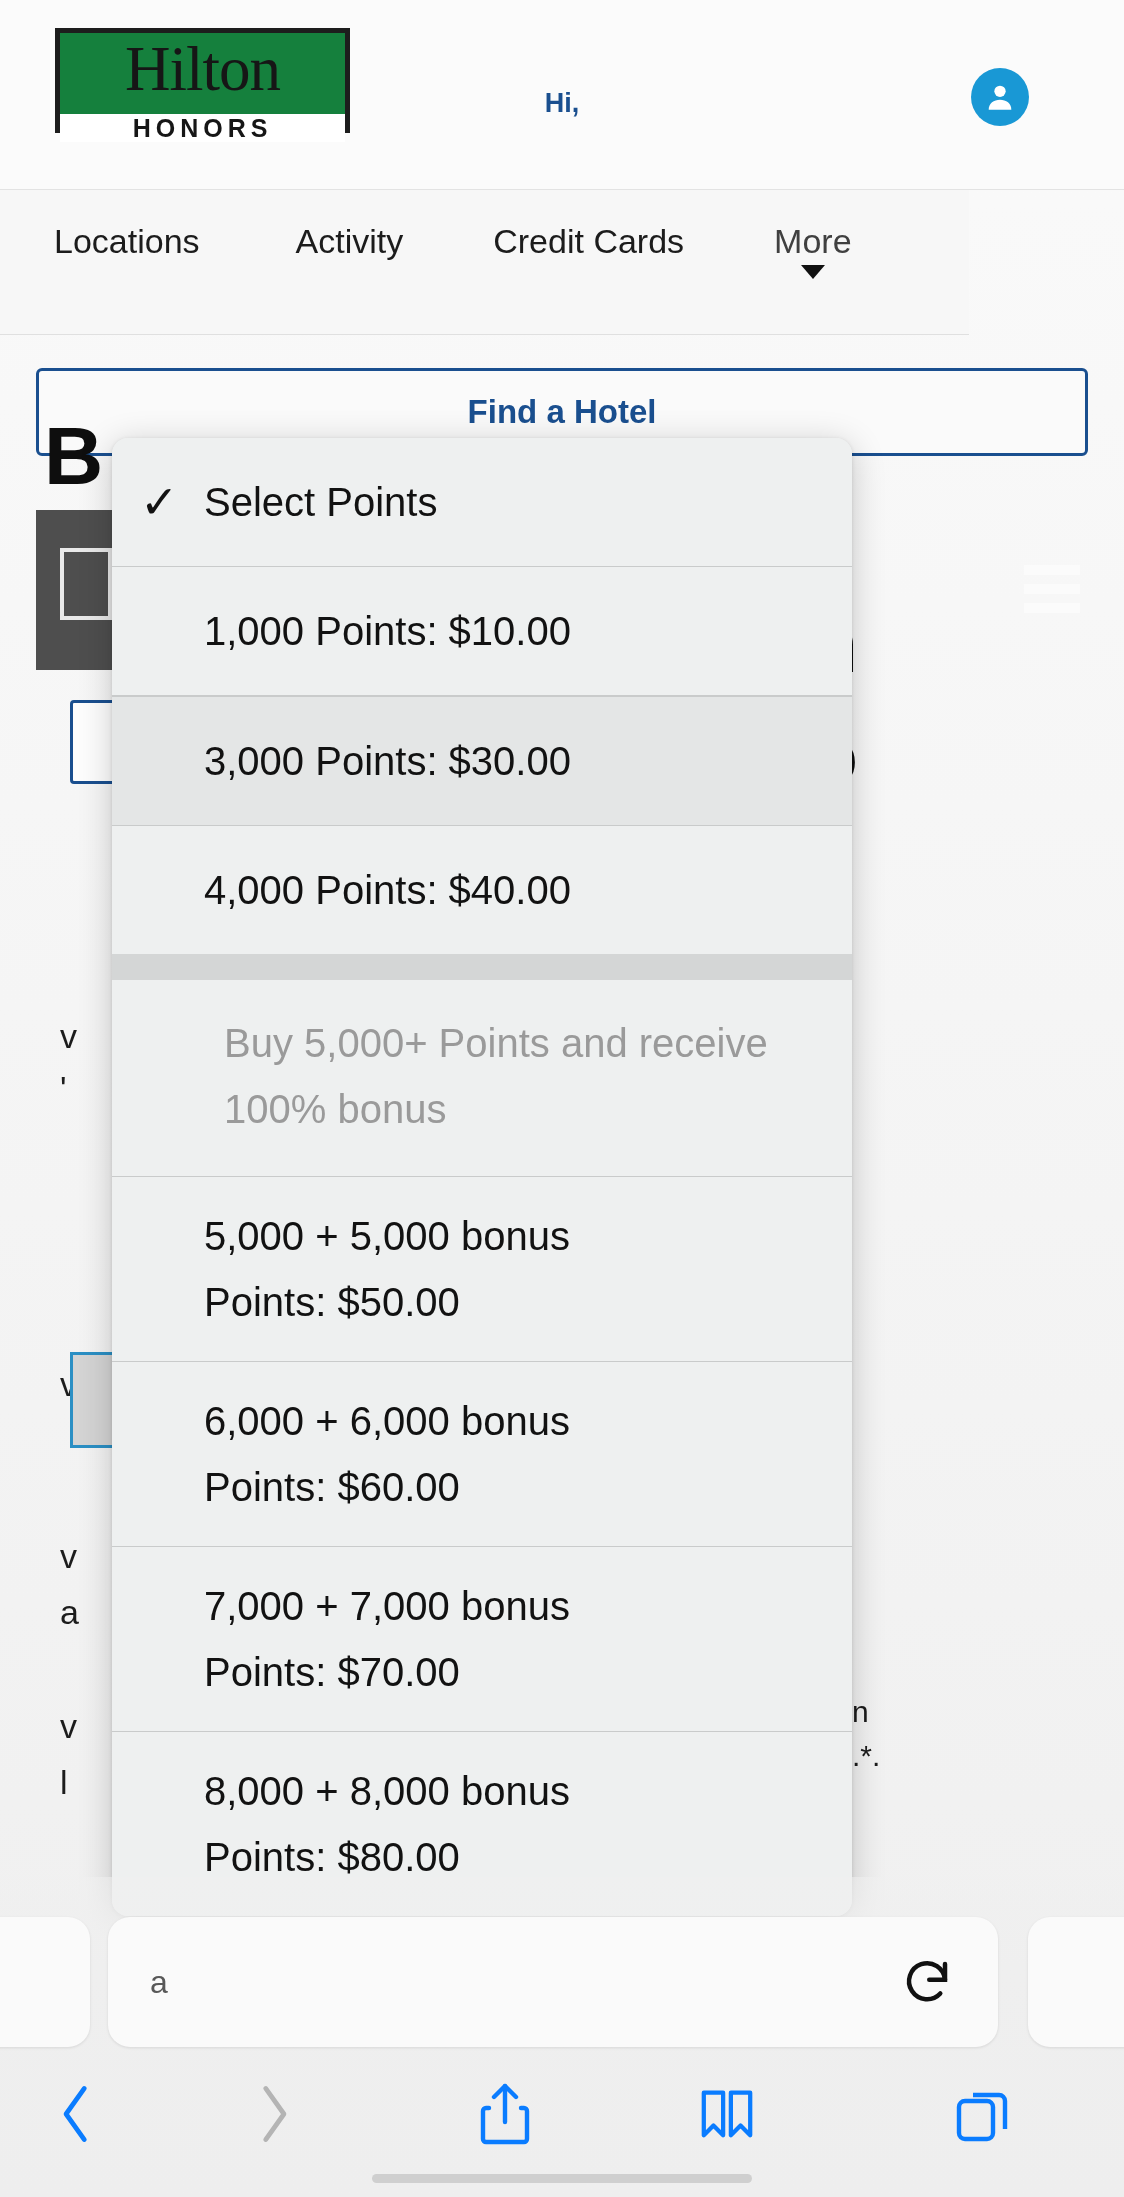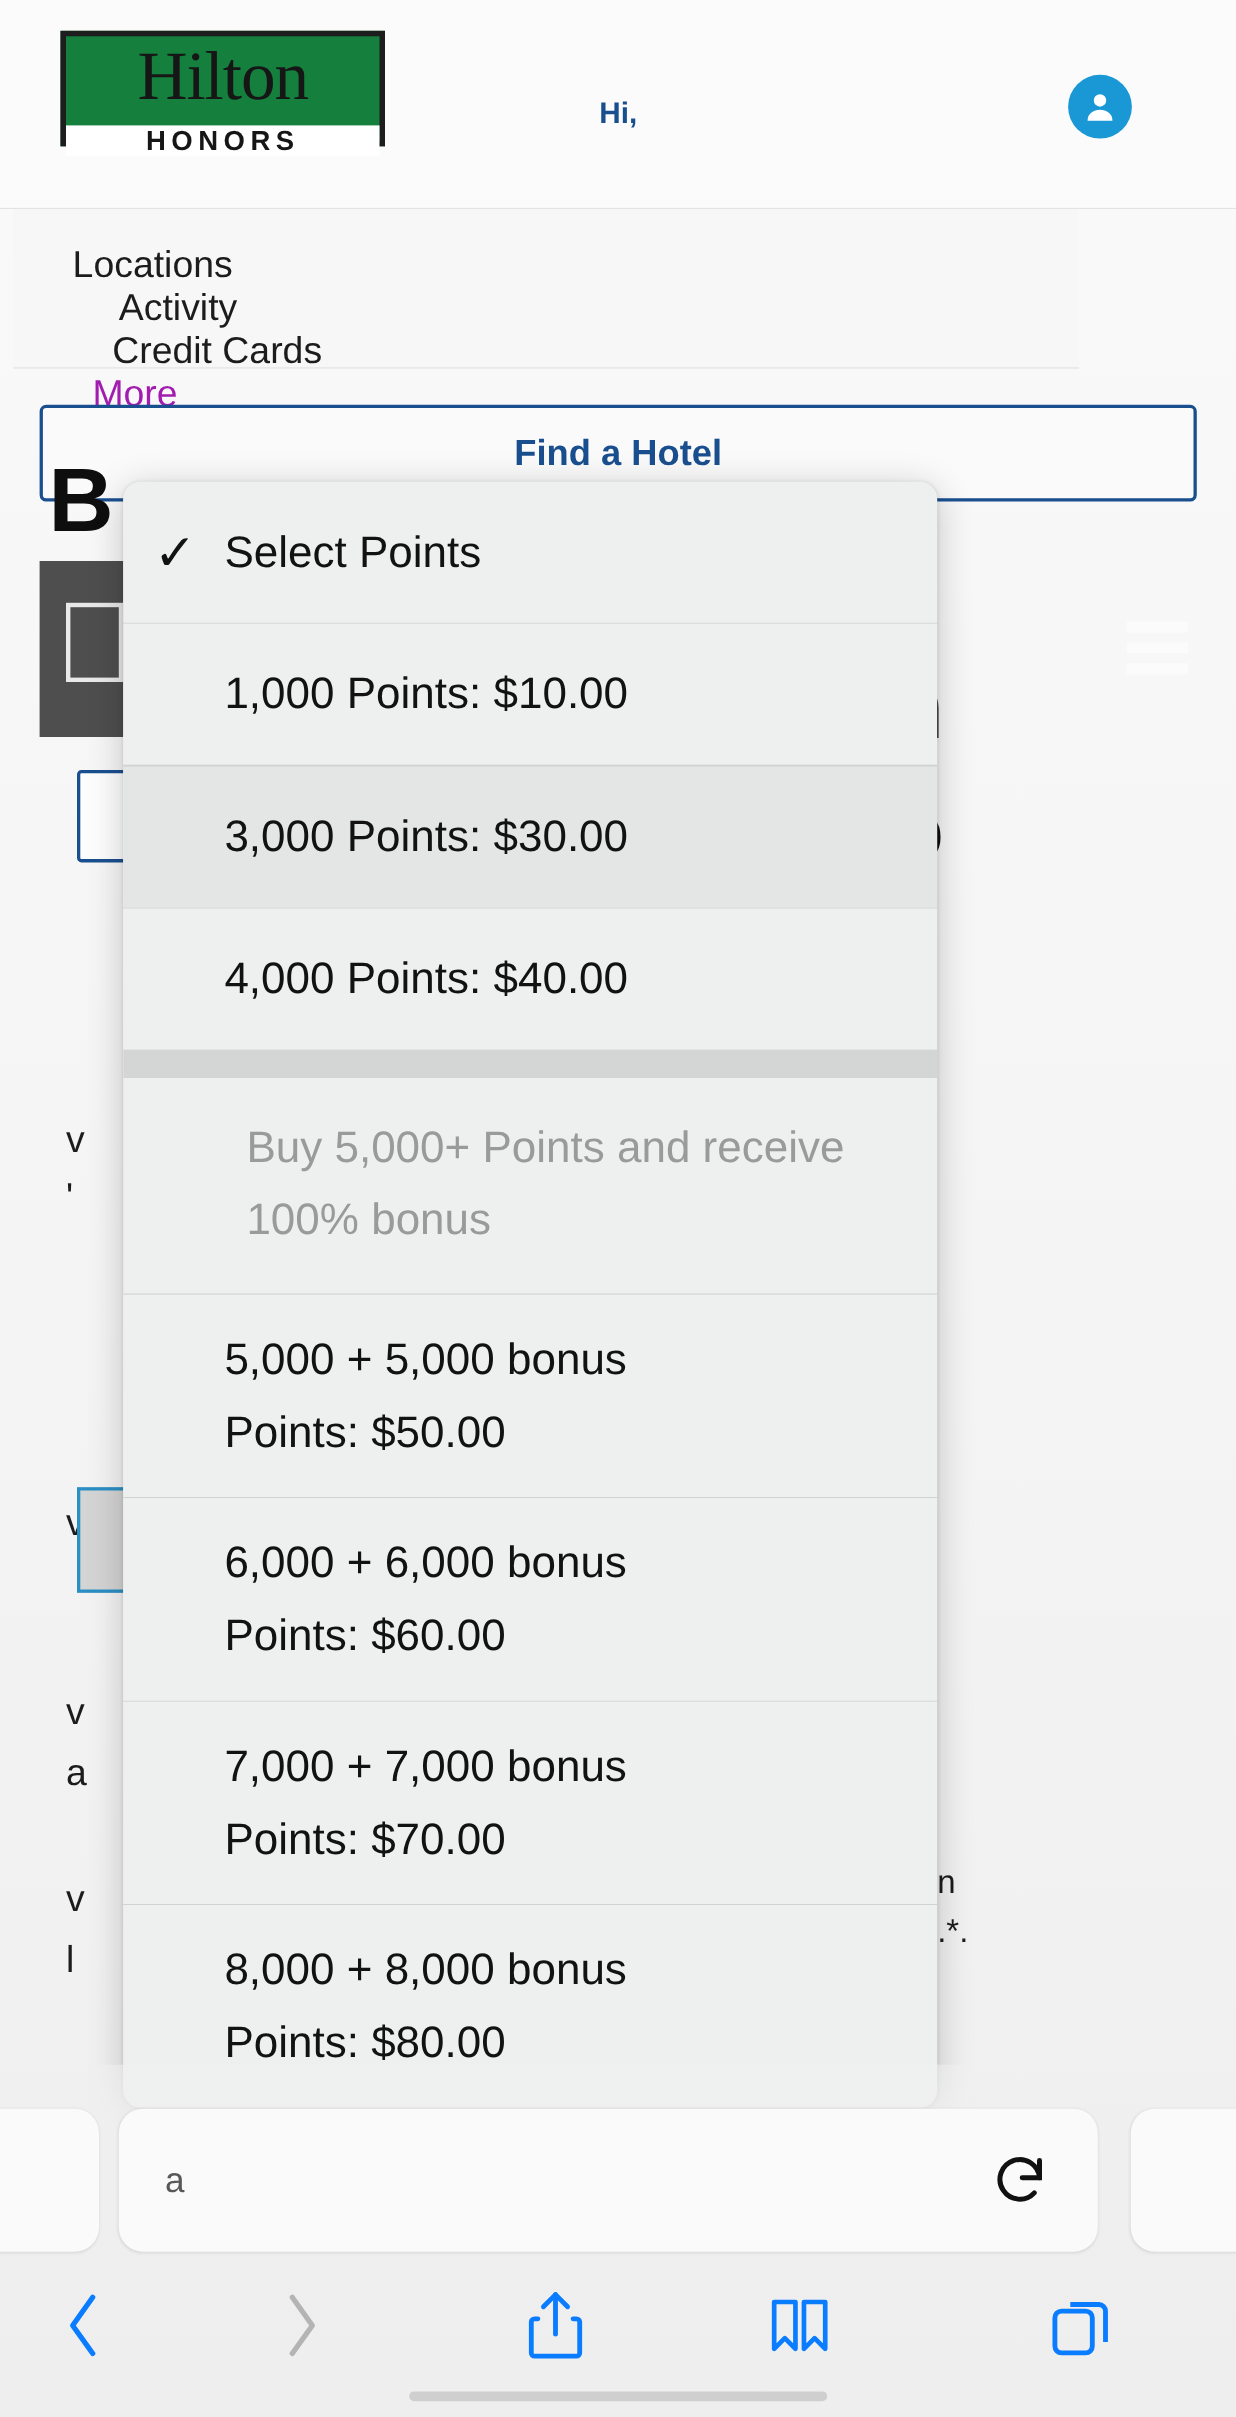--- a/index.html
+++ b/index.html
@@ -54,33 +54,33 @@
   .avatar {
     position: absolute; right: 95px; top: 68px;
     width: 58px; height: 58px; border-radius: 50%;
     background: #1998d5;
     display: flex; align-items: center; justify-content: center;
   }
   .avatar svg { width: 34px; height: 34px; display:block; }
 
   
   .site-nav {
-    position: absolute; left: 12px; top: 190px; width: 969px; height: 145px;
+    position: absolute; left: 0; top: 190px; width: 969px; height: 145px;
     background: #f7f7f7;
     border-bottom: 1px solid #e0e0e0;
-    display: flex; align-items: flex-start; padding-top: 32px; flex-direction: column;
+    display: flex; align-items: flex-start; padding-top: 32px;
   }
   .nav-item {
     font-size: 34px; color: #1c1c1c; white-space: nowrap;
     position: relative; text-align: center;
   }
   .nav-item:nth-child(1) { margin-left: 54px; }
   .nav-item:nth-child(2) { margin-left: 96px; }
   .nav-item:nth-child(3) { margin-left: 90px; }
-  .nav-item:nth-child(4) { margin-left: 72px; color: #a21caf; text-align: right; }
+  .nav-item:nth-child(4) { margin-left: 90px; color: #404040; text-align: right; }
   .nav-caret {
     display: block; margin: 4px auto 0; width: 0; height: 0;
     border-left: 12px solid transparent;
     border-right: 12px solid transparent;
     border-top: 14px solid #111;
   }
 
   
   .find-hotel {
     position: absolute; left: 36px; top: 368px;

